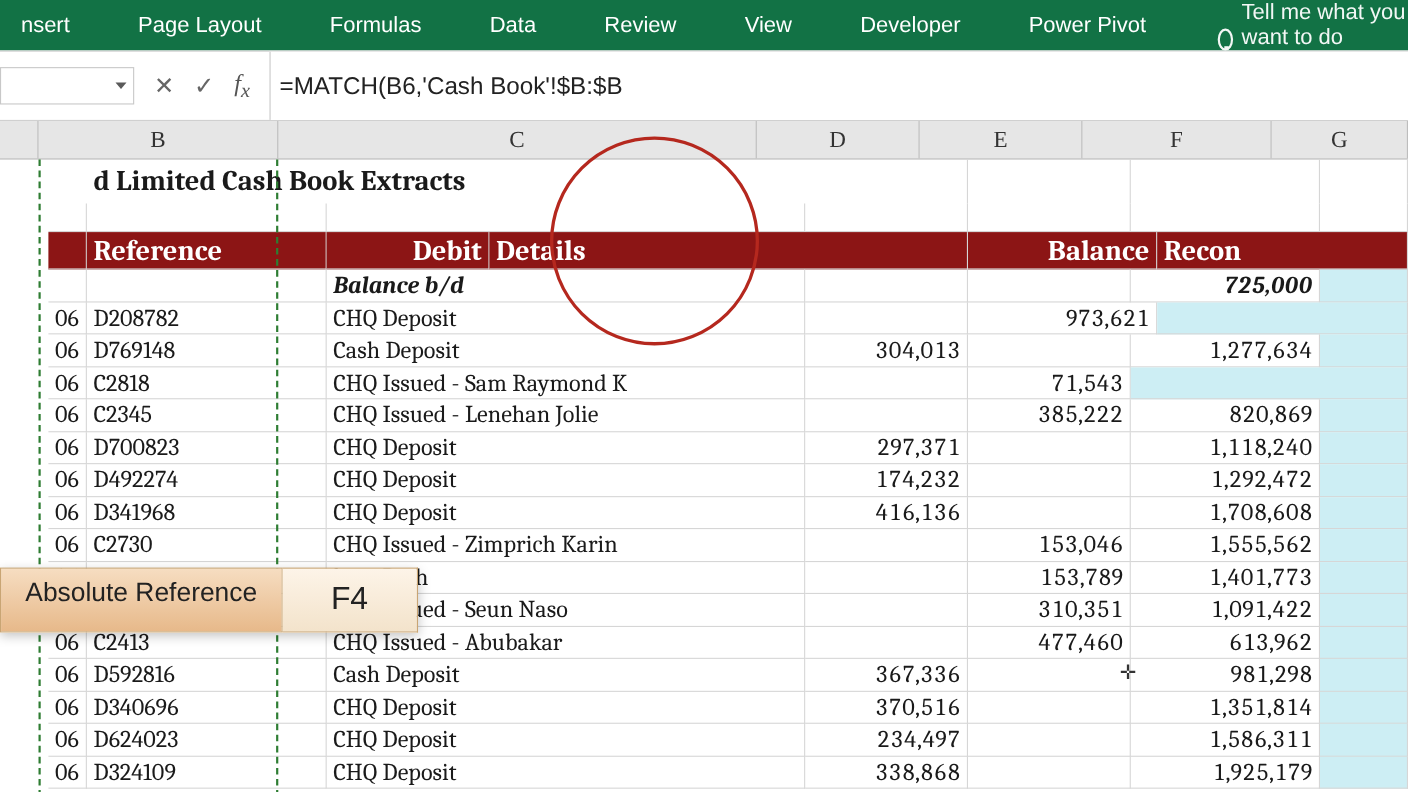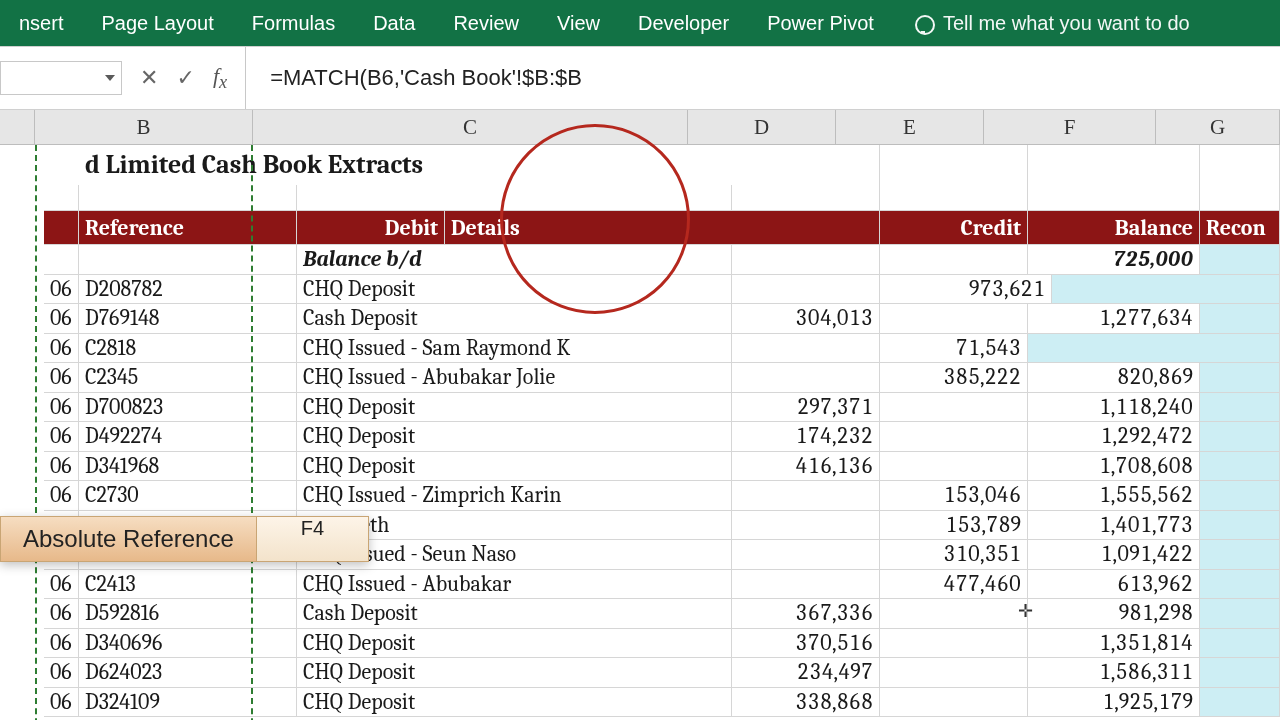--- a/index.html
+++ b/index.html
@@ -1,63 +1,63 @@
 <!DOCTYPE html>
 <html><head>
 <meta charset="utf-8">
 <style>
   html,body{margin:0;padding:0;font-family:"Segoe UI",Arial,sans-serif;background:#fff;overflow:hidden;}
   body{width:1280px;height:720px;position:relative;}
 
   
-  .ribbon{background:#127245;height:46px;display:flex;align-items:center;color:#fff;font-size:20px;}
+  .ribbon{background:#127245;height:46px;display:flex;align-items:center;color:#fff;font-size:20px;gap:24px;}
   .ribbon .tab{padding:0 19px;cursor:pointer;white-space:nowrap;}
   .tell{display:flex;align-items:flex-end;gap:8px;padding-left:22px;opacity:.95;}
   .bulb{width:16px;height:16px;border:2px solid #fff;border-radius:50%;position:relative;}
   .bulb::after{content:"";position:absolute;left:4px;top:14px;width:4px;height:3px;background:#fff;}
 
   
   .fbar{height:62px;background:#fff;display:flex;align-items:center;border-top:1px solid #d0d0d0;border-bottom:1px solid #d0d0d0;}
   .namebox{width:122px;height:34px;border:1px solid #c8c8c8;margin-left:0;display:flex;align-items:center;justify-content:flex-end;padding-right:6px;box-sizing:border-box;}
   .dd{width:0;height:0;border-left:5px solid transparent;border-right:5px solid transparent;border-top:6px solid #5a5a5a;}
   .fxgrp{display:flex;align-items:center;gap:18px;padding:0 18px;}
   .fxbtn{font-size:22px;color:#4d4d4d;font-weight:300;}
   .cancelx{font-size:22px;color:#666;}
   .accept{font-size:22px;color:#666;}
   .fx{font-style:italic;font-family:"Times New Roman",serif;font-size:22px;color:#555;}
-  .formula-input{flex:1;height:60px;border:none;border-left:1px solid #c8c8c8;padding-left:24px;font-size:22px;color:#222;outline:none;font-family:"Segoe UI",Arial;}
+  .formula-input{flex:1;height:60px;border:none;border-left:1px solid #c8c8c8;padding-left:8px;font-size:22px;color:#222;outline:none;font-family:"Segoe UI",Arial;}
 
   
   .colhdrs{height:34px;display:flex;background:#e6e6e6;border-bottom:1px solid #bdbdbd;}
   .ch{border-right:1px solid #bdbdbd;display:flex;align-items:center;justify-content:center;font-size:21px;color:#333;font-family:"Times New Roman",serif;box-sizing:border-box;}
   .cA{width:35px;} .cB{width:218px;} .cC{width:435px;} .cD{width:148px;} .cE{width:148px;} .cF{width:172px;} .cG{flex:1;}
 
   
   .grid{position:relative;}
   .row{display:flex;height:29.5px;margin-left:44px;}
   .cell{border-right:1px solid #d6d6d6;border-bottom:1px solid #d6d6d6;box-sizing:border-box;padding:0 6px;display:flex;align-items:center;font-size:22px;font-family:Cambria,Georgia,serif;color:#1a1a1a;overflow:hidden;white-space:nowrap;}
   .title-row{height:40px;}
   .title-row .cell{border-bottom:none;font-weight:bold;font-size:26px;}
   .blank-row{height:26px;}
   .hdr-row{height:34px;}
-  .hdr-row .cell{background:#8c1515;color:#fff;font-weight:bold;font-size:22px;}
+  .hdr-row .cell{background:#8c1515;color:#fff;font-weight:bold;font-size:26px;}
   .bal-row .cell{font-weight:bold;font-style:italic;}
   .num{justify-content:flex-end;font-variant-numeric:tabular-nums;}
   .recon{background:#cdeef4;}
 
   
   .marquee{position:absolute;top:0;left:35px;width:218px;height:720px;pointer-events:none;border-left:2px dashed #2e7d32;border-right:2px dashed #2e7d32;box-sizing:border-box;}
 
   
   .circle{position:absolute;left:500px;top:-21px;width:184px;height:184px;border:3px solid #b5281e;border-radius:50%;pointer-events:none;}
 
   
   .callout{position:absolute;left:0;top:516px;display:flex;box-shadow:0 3px 10px rgba(0,0,0,.25);}
   .callout .c1{background:linear-gradient(#f6ddc1,#e7b98a);padding:8px 22px;font-size:24px;color:#222;border:1px solid #c9a574;}
-  .callout .c2{background:linear-gradient(#fdf4e8,#f3e3cb);padding:0 44px;font-size:20px;color:#222;border:1px solid #c9a574;border-left:none;}
+  .callout .c2{background:linear-gradient(#fdf4e8,#f3e3cb);padding:12px 44px;font-size:29px;color:#222;border:1px solid #c9a574;border-left:none;}
 
   .cursor-plus{position:absolute;left:1018px;top:600px;font-size:18px;color:#333;pointer-events:none;}
 </style>
 </head>
 <body>
 
 <div class="ribbon">
   <div class="tab">nsert</div>
   <div class="tab">Page Layout</div>
   <div class="tab">Formulas</div>
@@ -114,21 +114,20 @@
       <div class="cell cE"></div>
       <div class="cell cF"></div>
       <div class="cell cG" style="flex:1;"></div>
   </div>
 
   <div class="row hdr-row">
     <div class="cell cA"></div>
     <div class="cell cB">Reference</div>
     <div class="cell cD num">Debit</div>
     <div class="cell cC">Details</div>
-    <div class="cell cE num">Credit</div>
     <div class="cell cF num">Balance</div>
     <div class="cell cG" style="flex:1;">Recon</div>
   </div>
 
   <div class="row bal-row">
     <div class="cell cA"></div>
     <div class="cell cB"></div>
     <div class="cell cC">Balance b/d</div>
     <div class="cell cD num"></div>
     <div class="cell cE num"></div>
@@ -157,21 +156,21 @@
       <div class="cell cA">06</div>
       <div class="cell cB">C2818</div>
       <div class="cell cC">CHQ Issued - Sam Raymond K</div>
       <div class="cell cD num"></div>
       <div class="cell cE num">71,543</div>
       <div class="cell cG recon" style="flex:1;"></div>
     </div>
     <div class="row">
       <div class="cell cA">06</div>
       <div class="cell cB">C2345</div>
-      <div class="cell cC">CHQ Issued - Abubakar Jolie</div>
+      <div class="cell cC">CHQ Issued - Lenehan Jolie</div>
       <div class="cell cD num"></div>
       <div class="cell cE num">385,222</div>
       <div class="cell cF num">820,869</div>
       <div class="cell cG recon" style="flex:1;"></div>
     </div>
     <div class="row">
       <div class="cell cA">06</div>
       <div class="cell cB">D700823</div>
       <div class="cell cC">CHQ Deposit</div>
       <div class="cell cD num">297,371</div>

